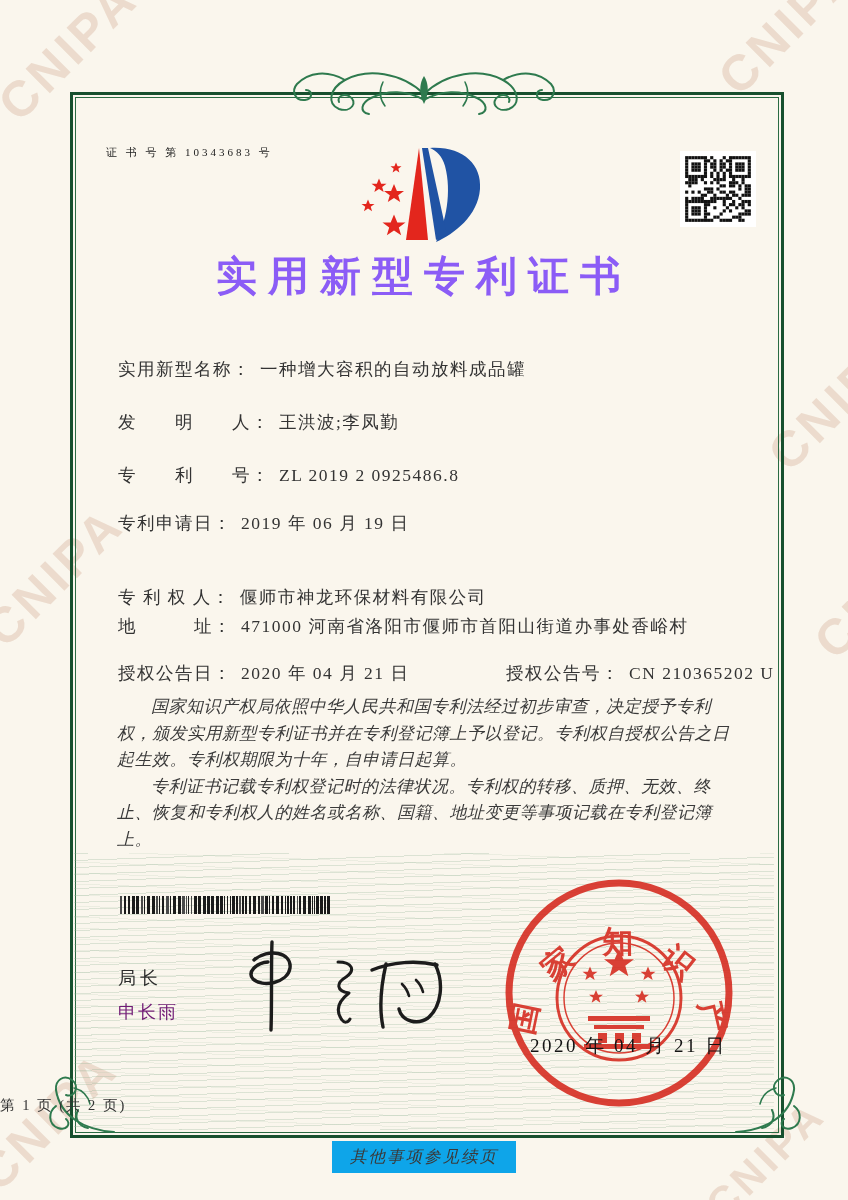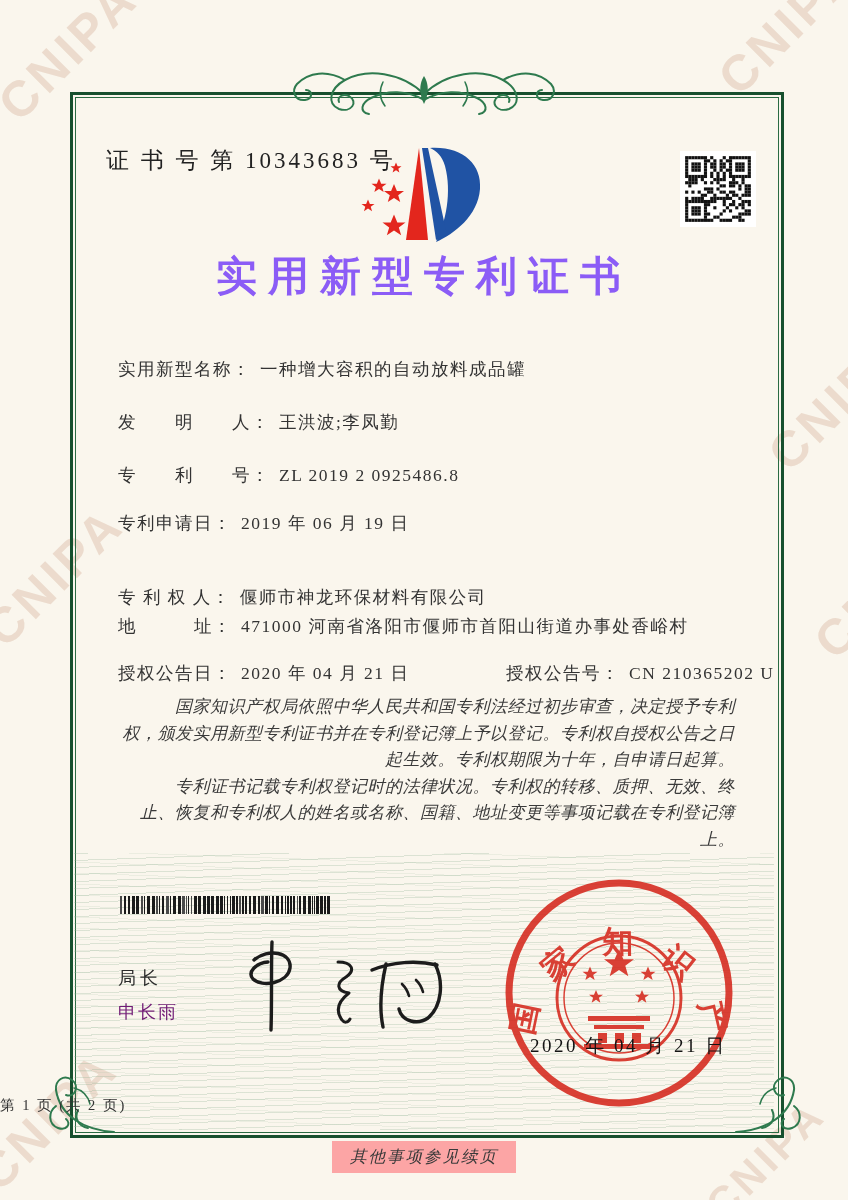--- a/index.html
+++ b/index.html
@@ -21,52 +21,52 @@
   .frame-inner{
     position:absolute; inset:2px; border:1px solid #2a6b43;
   }
   .wave-band{
     position:absolute; left:74px; top:853px; width:700px; height:277px;
     background:
       repeating-linear-gradient(178deg, rgba(140,175,145,0.28) 0 1px, rgba(0,0,0,0) 1px 7px),
       repeating-linear-gradient(182deg, rgba(160,190,160,0.16) 0 1px, rgba(0,0,0,0) 1px 11px);
   }
   .cert-no{
-    position:absolute; left:106px; top:145px; font-size:23px;
+    position:absolute; left:106px; top:145px; font-size:11px;
     letter-spacing:3px; color:#222;
   }
   .title{
     position:absolute; left:0; right:0; top:249px; text-align:center;
     font-size:41px; font-weight:bold; letter-spacing:11px; color:#8b5cf6;
   }
   .field-row{ position:absolute; left:118px; font-size:17.5px; color:#333; letter-spacing:1.5px; white-space:nowrap;}
   .field-row .val{ margin-left:9px; }
   .grant-no{ position:absolute; left:388px; top:0; }
   .paras{
     position:absolute; left:117px; top:694px; width:618px;
     font-size:17px; line-height:26.5px; color:#3a3a3a; font-style:italic;
     letter-spacing:0.5px;
   }
-  .paras p{ margin:0; text-indent:2em;text-align:right; }
+  .paras p{ margin:0; text-indent:2em; }
   .sig-title{ position:absolute; left:118px; top:966px; font-size:18px;
     font-family:"Liberation Sans","DejaVu Sans",sans-serif; color:#2b2b2b; letter-spacing:4px;}
   .sig-name{ position:absolute; left:118px; top:1000px; font-size:18px;
     font-family:Liberation Serif, serif; color:#701a75; letter-spacing:2px;}
   .signature-svg{ position:absolute; left:216px; top:936px; }
   .qr-wrap{ position:absolute; left:680px; top:151px; width:76px; height:76px;
     background:#fff; padding:2px; box-sizing:border-box;}
   .barcode-svg{ position:absolute; left:120px; top:896px; }
   .seal-svg{ position:absolute; left:502px; top:876px; opacity:0.88; }
   .seal-date{ position:absolute; left:530px; top:1033px; font-size:19px;
     letter-spacing:2.5px; color:#141414; z-index:5;}
   .page-num{ position:absolute; left:0; right:0; top:1096px; text-align:left;
     font-size:14.5px; letter-spacing:2px; color:#333;}
   .note-box{
     position:absolute; left:50%; top:1141px; transform:translateX(-50%);
-    background:#fca5a5; padding:5px 18px; font-size:16.5px; font-style:italic;
+    background:#0ea5e9; padding:5px 18px; font-size:16.5px; font-style:italic;
     letter-spacing:2px; color:#3a3a3a; white-space:nowrap;
   }
   .ornament-top{ position:absolute; left:283px; top:64px; }
   .corner-bl{ position:absolute; left:44px; top:1072px; }
   .corner-br{ position:absolute; left:734px; top:1072px; transform:scaleX(-1); }
   .logo-svg{ position:absolute; left:350px; top:134px; }
 </style>
 </head>
 <body>
 

